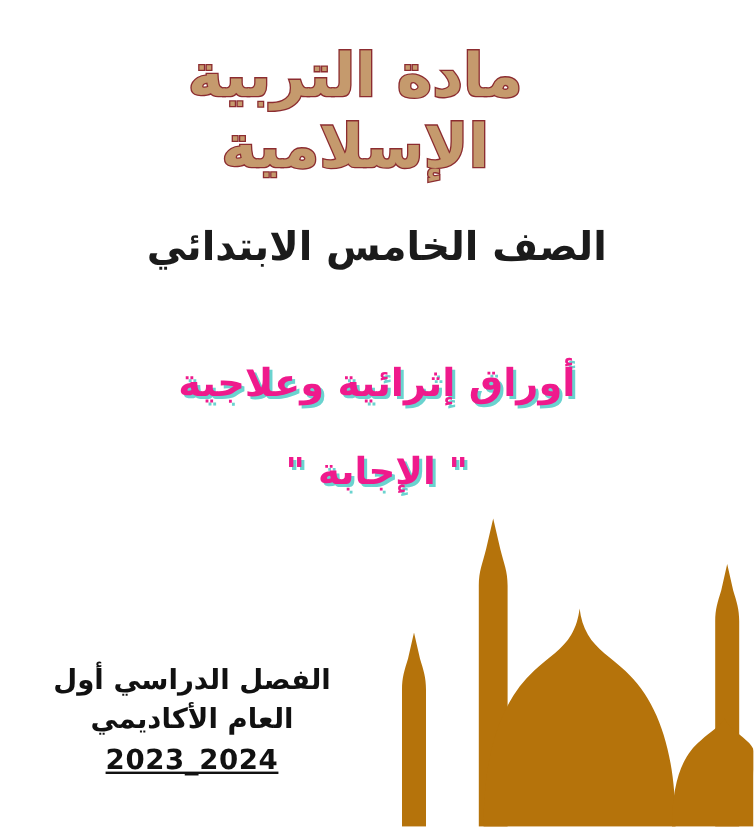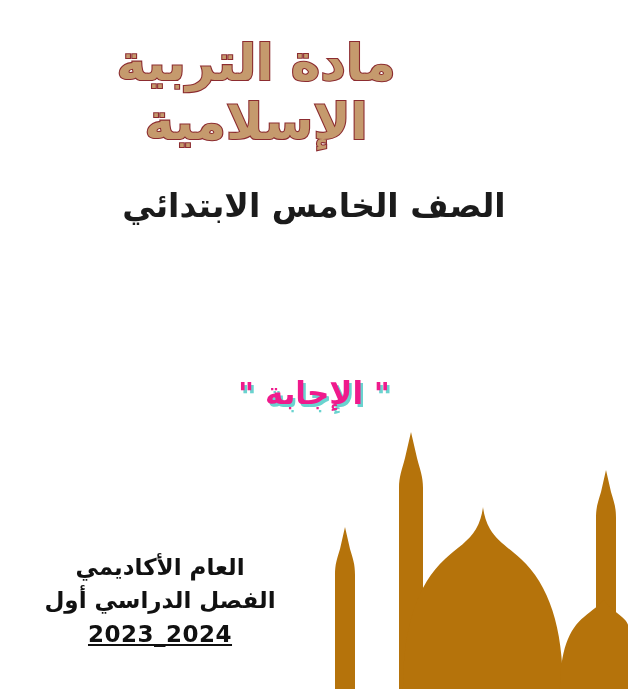--- a/index.html
+++ b/index.html
@@ -46,20 +46,21 @@
     text-align: center;
     direction: rtl;
     font-family: "DejaVu Sans", sans-serif;
     font-weight: bold;
     font-size: 50px;
     line-height: 1.18;
     color: #c59a6d;
     -webkit-text-stroke: 2.2px #8c2c30;
     paint-order: stroke fill;
     letter-spacing: 0px;
+    padding-left: 40px;
   }
 
   .title-grade {
     position: absolute;
     top: 185px;
     left: 0;
     width: 628px;
     text-align: center;
     direction: rtl;
     font-weight: bold;
@@ -172,22 +173,23 @@
                  z"></path>
       </g>
     </svg>
   </div>
 
   <div class="content">
     <div class="title-main">مادة التربية الإسلامية</div>
 
     <div class="title-grade">الصف الخامس الابتدائي</div>
 
+    <div class="title-sheets">أوراق إثرائية وعلاجية</div>
 
     <div class="title-answer">" الإجابة "</div>
 
     <div class="footer-block">
+      <span class="line">الفصل الدراسي أول</span>
       <span class="line">العام الأكاديمي</span>
-      <span class="line">الفصل الدراسي أول</span>
       <span class="line line-year">2023_2024</span>
     </div>
   </div>
 </div>
 
 </body></html>

